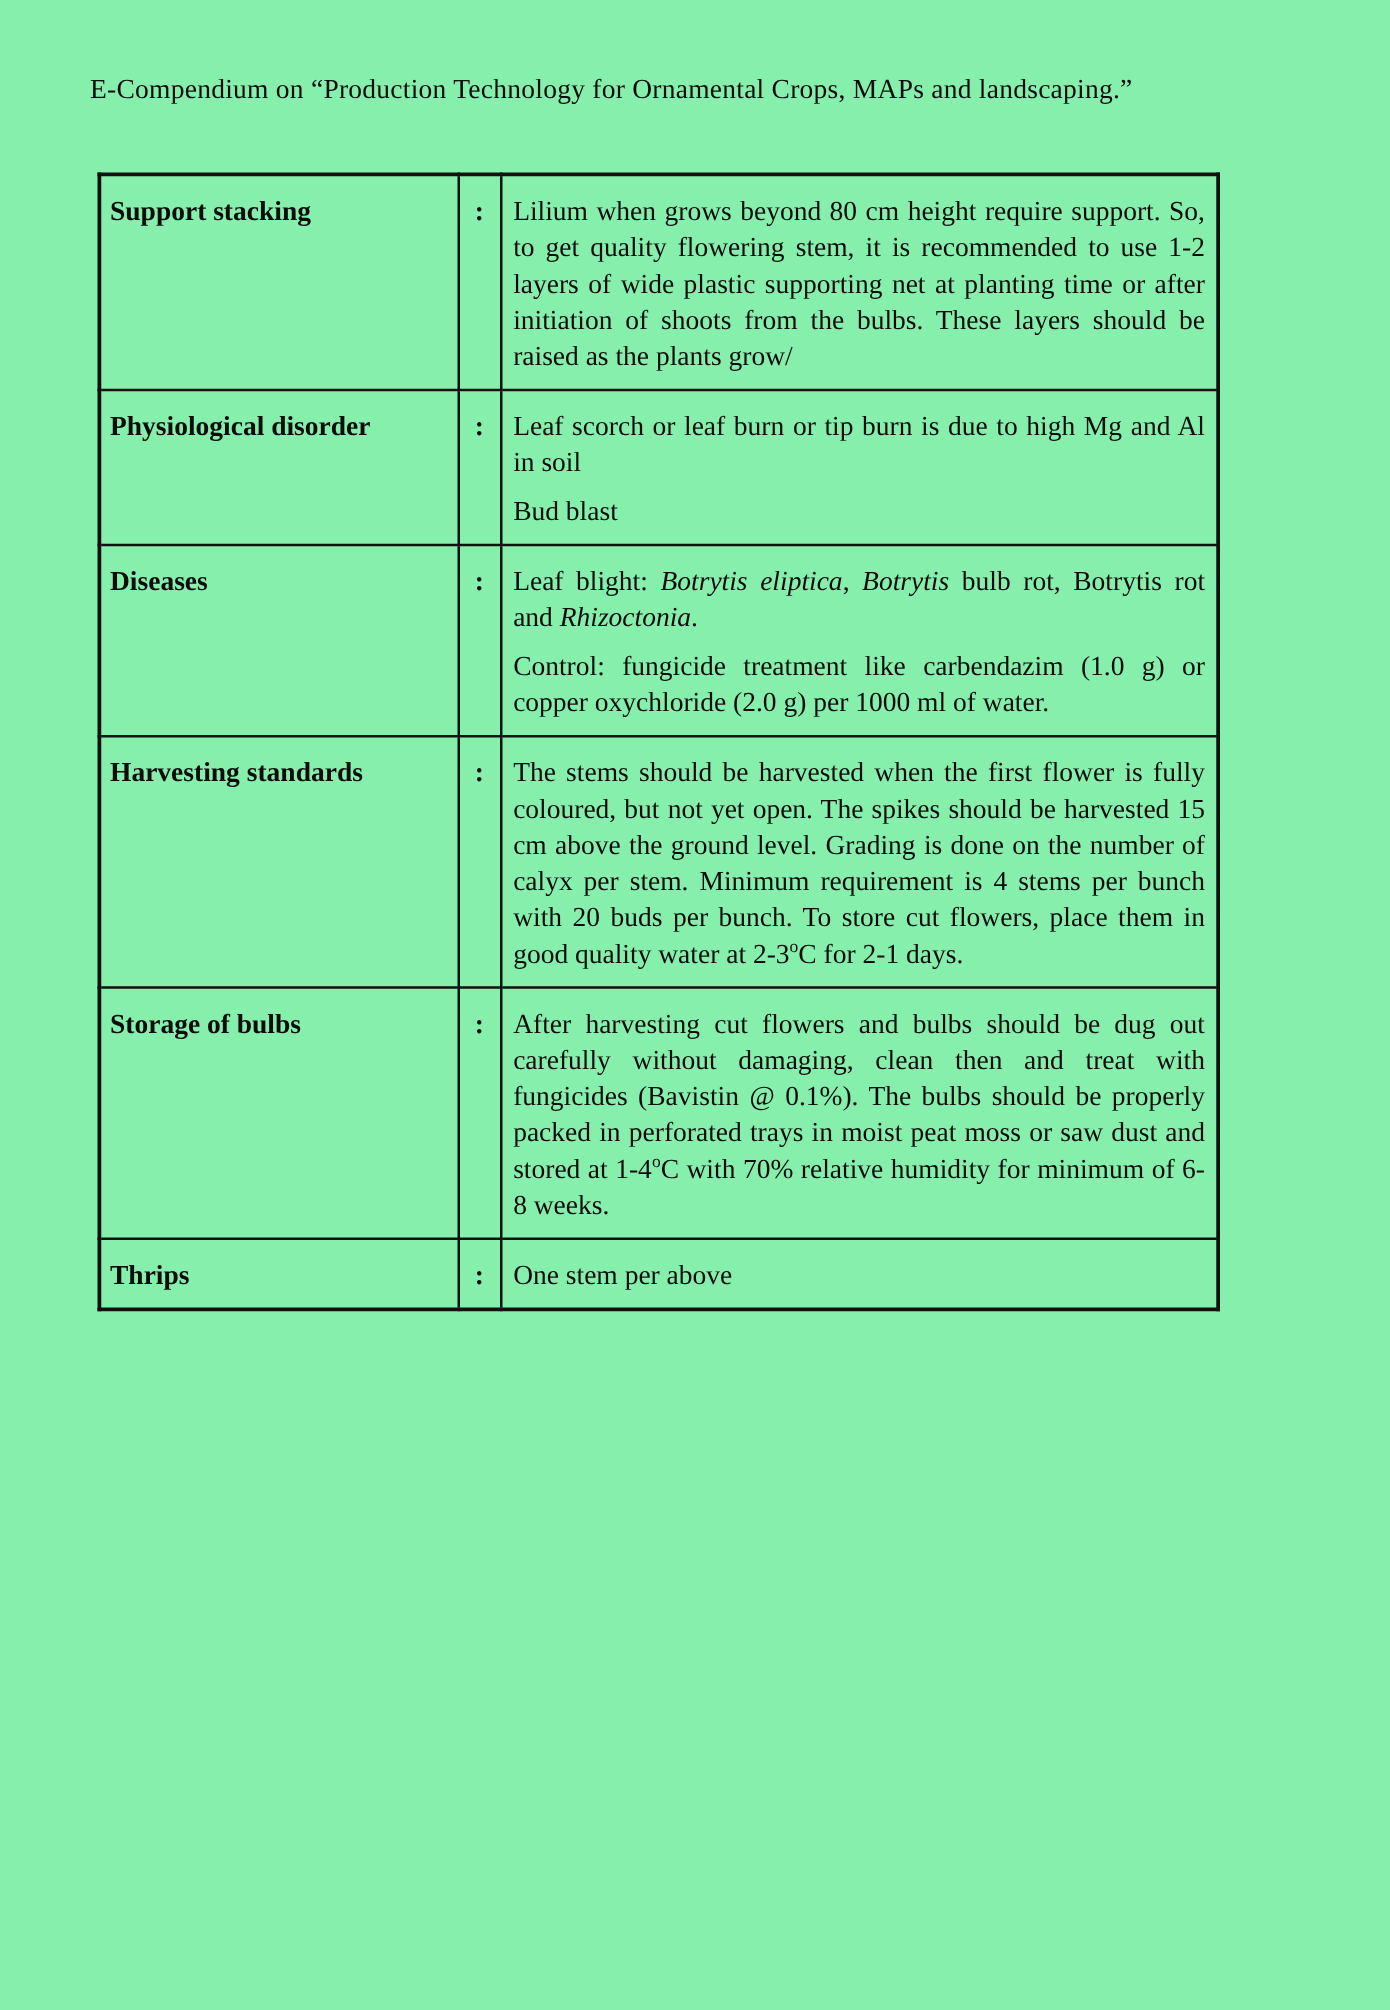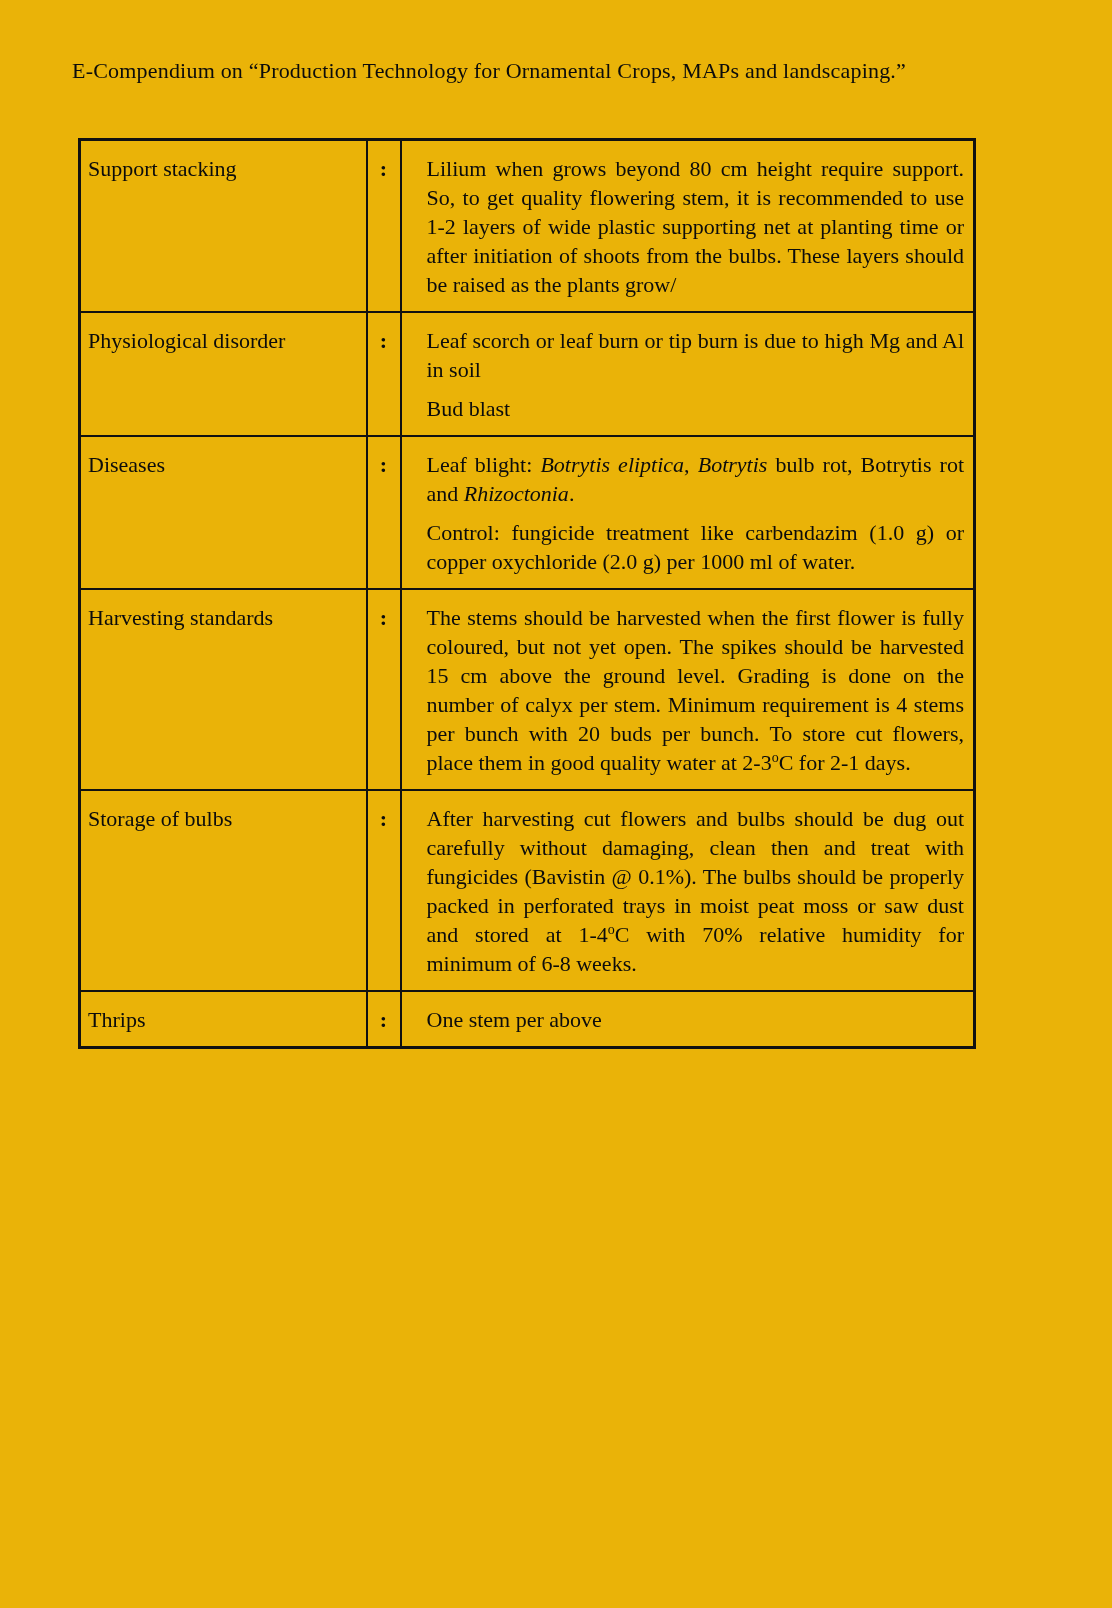--- a/index.html
+++ b/index.html
@@ -7,21 +7,21 @@
   body {
     width: 1112px;
     height: 1608px;
     position: relative;
     font-family: "Liberation Serif", serif;
     color: #0c0c0c;
   }
   .page {
     position: absolute;
     inset: 0;
-    background: #eab308;
+    background: #86efac;
   }
   .doc-header {
     position: absolute;
     left: 72px;
     top: 58px;
     width: 900px;
     font-size: 22px;
     letter-spacing: 0.2px;
     white-space: nowrap;
   }
@@ -40,37 +40,37 @@
     border-width: 3px;
   }
   td {
     vertical-align: top;
     font-size: 22px;
     line-height: 29px;
     padding: 13px 8px 12px 8px;
   }
   td.cell-label {
     width: 287px;
-    font-weight: normal;
+    font-weight: bold;
     padding-left: 7px;
     padding-right: 10px;
   }
   td.cell-colon {
     width: 34px;
     font-weight: bold;
     text-align: center;
     padding-left: 2px;
     padding-right: 2px;
   }
   td.cell-content {
     text-align: justify;
     padding-left: 9px;
     padding-right: 9px;
   }
-  td.cell-content p { margin: 0 0 10px 16px; }
+  td.cell-content p { margin: 0 0 10px 0; }
   td.cell-content p:last-child { margin-bottom: 0; }
   td.cell-content i { }
   td.cell-content sup {
     font-size: 14px;
     line-height: 0;
     vertical-align: super;
   }
 </style>
 </head>
 <body>

